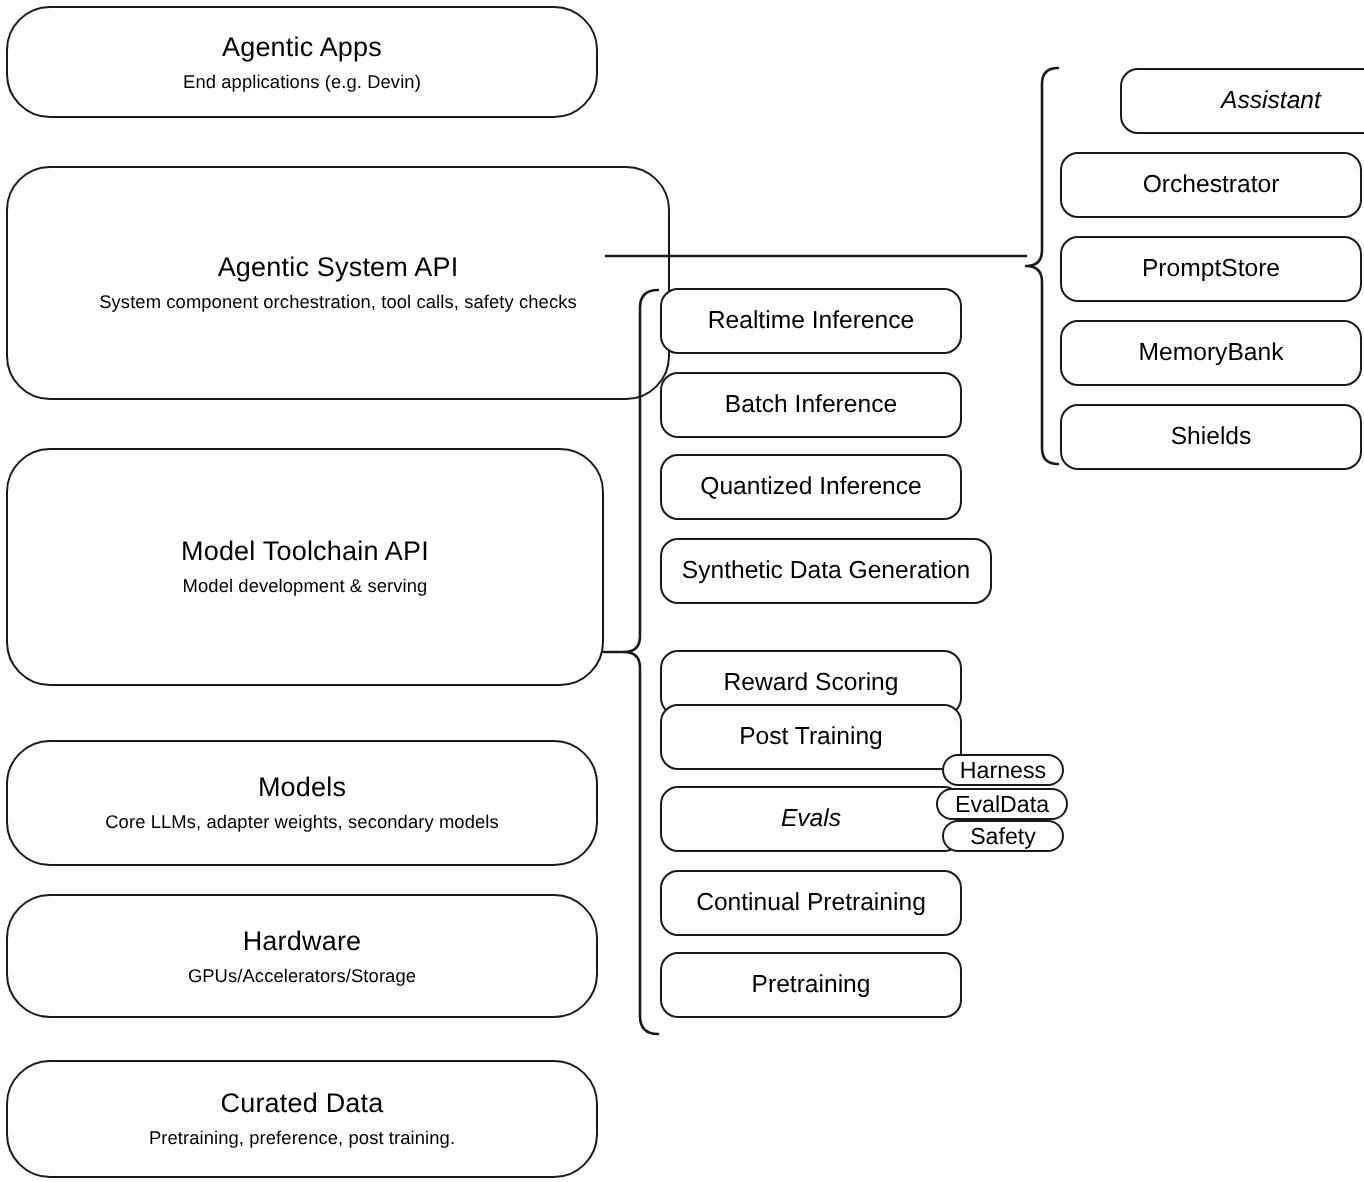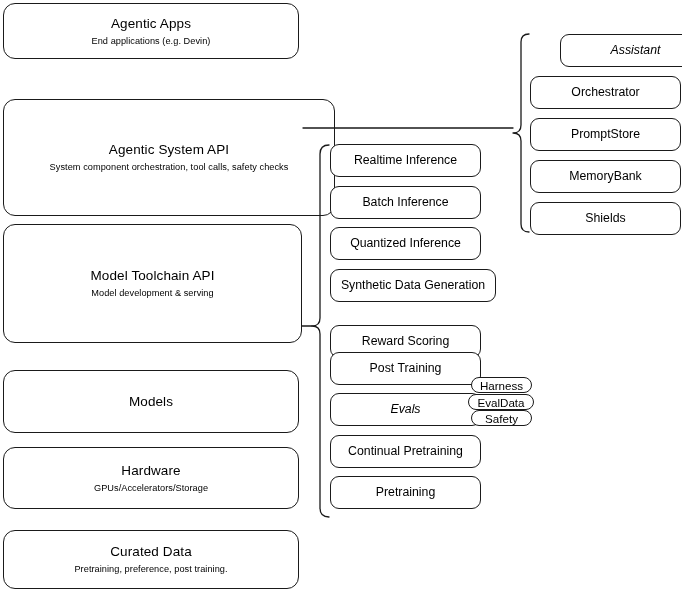--- a/index.html
+++ b/index.html
@@ -27,21 +27,21 @@
     border: 1.3px solid #1a1a1a;
     border-radius: 12px;
     background: #ffffff;
     display: flex;
     flex-direction: column;
     align-items: center;
     justify-content: center;
     text-align: center;
   }
   .layer {
-    border-radius: 12px;
+    border-radius: 22px;
   }
   .layer .title {
     font-size: 13.5px;
     line-height: 17px;
     letter-spacing: 0.1px;
   }
   .layer .subtitle {
     font-size: 9.2px;
     line-height: 13px;
     margin-top: 3px;
@@ -94,30 +94,31 @@
     <path class="brace" id="agentic-brace" d="M 529 34 Q 521 34 521 42 L 521 125 Q 521 133 513 133 Q 521 133 521 141 L 521 224 Q 521 232 529 232"></path>
     <path class="brace" id="toolchain-brace" d="M 329 145 Q 320 145 320 154 L 320 318 Q 320 326 312 326 Q 320 326 320 334 L 320 508 Q 320 517 329 517"></path>
     <path class="connector" id="toolchain-link" d="M 302 326 L 312 326"></path>
   </svg>
 
   <div id="layer-stack">
       <div class="box layer" style="left: 3px; top: 3px; width: 296px; height: 56px;">
         <div class="title">Agentic Apps</div>
         <div class="subtitle">End applications (e.g. Devin)</div>
       </div>
-      <div class="box layer" style="left: 3px; top: 83px; width: 332px; height: 117px; margin-top: 16px;">
+      <div class="box layer" style="left: 3px; top: 83px; width: 332px; height: 117px;">
         <div class="title">Agentic System API</div>
         <div class="subtitle">System component orchestration, tool calls, safety checks</div>
       </div>
       <div class="box layer" style="left: 3px; top: 224px; width: 299px; height: 119px;">
         <div class="title">Model Toolchain API</div>
         <div class="subtitle">Model development &amp; serving</div>
       </div>
       <div class="box layer" style="left: 3px; top: 370px; width: 296px; height: 63px;">
         <div class="title">Models</div>
+        <div class="subtitle">Core LLMs, adapter weights, secondary models</div>
       </div>
       <div class="box layer" style="left: 3px; top: 447px; width: 296px; height: 62px;">
         <div class="title">Hardware</div>
         <div class="subtitle">GPUs/Accelerators/Storage</div>
       </div>
       <div class="box layer" style="left: 3px; top: 530px; width: 296px; height: 59px;">
         <div class="title">Curated Data</div>
         <div class="subtitle">Pretraining, preference, post training.</div>
       </div>
     </div>

